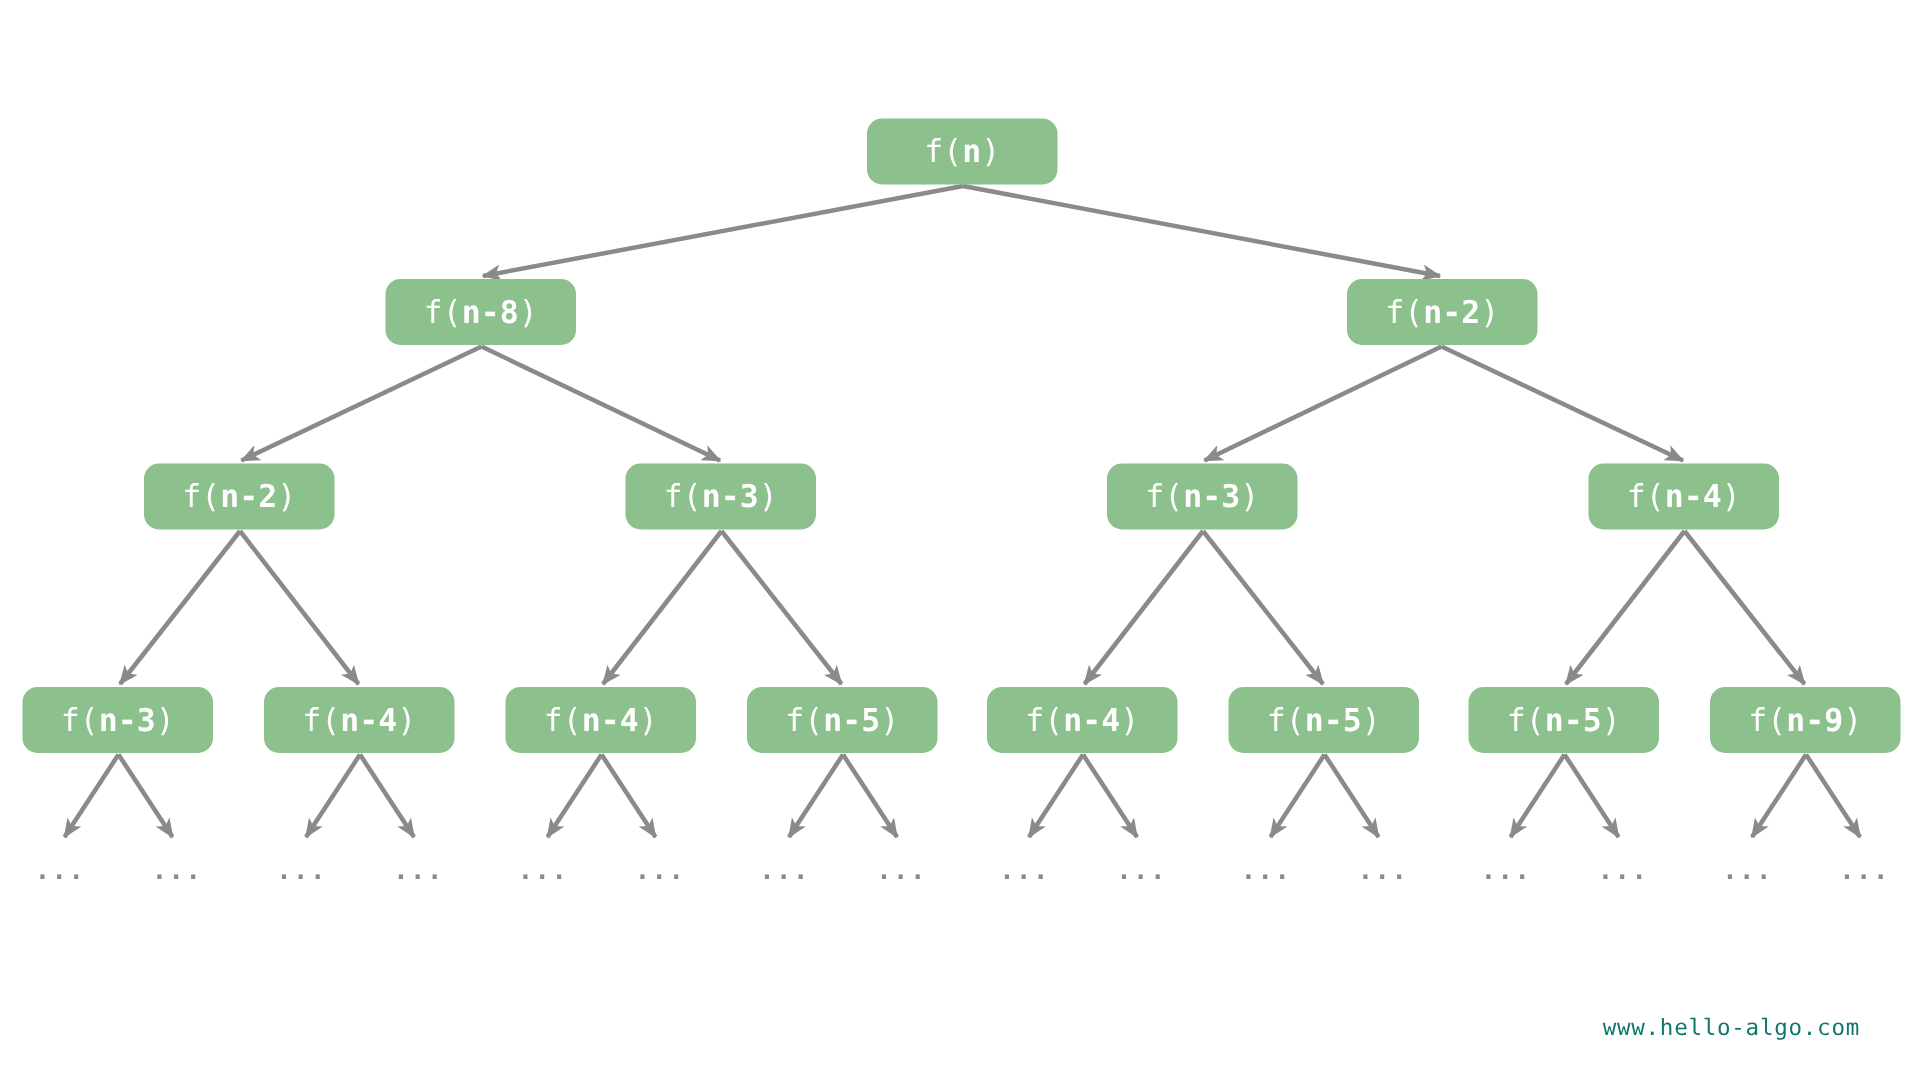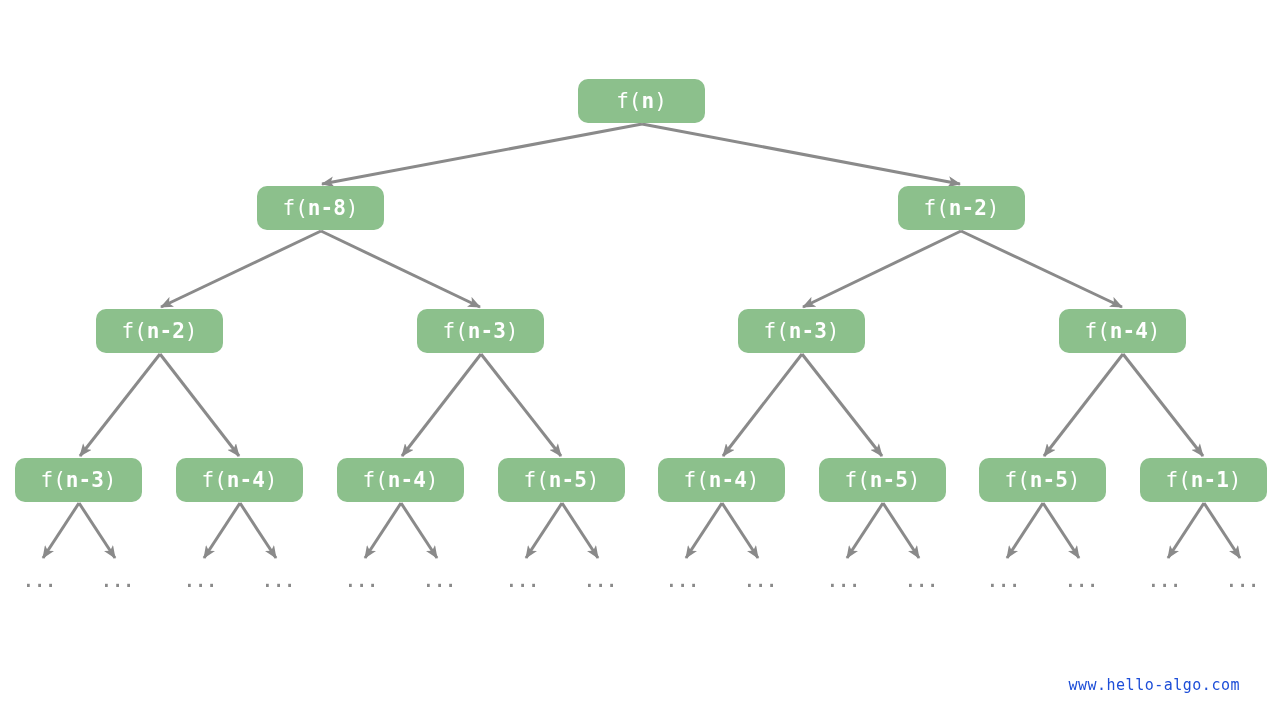--- a/index.html
+++ b/index.html
@@ -6,21 +6,21 @@
   .stage{position:relative;width:1280px;height:720px;background:#ffffff;overflow:hidden;
          font-family:"DejaVu Sans Mono","Liberation Mono",monospace;}
   .edges{position:absolute;left:0;top:0;width:1280px;height:720px;}
   .edge{stroke:#8A8A8A;stroke-width:3;fill:none;}
   .node{position:absolute;width:127px;height:44px;background:#8CC08C;border-radius:10px;
         display:flex;align-items:center;justify-content:center;
         color:#ffffff;font-size:21px;line-height:1;white-space:pre;}
   .node .b{font-weight:bold;}
   .dots{position:absolute;top:571px;transform:translateX(-50%);
         color:#8A8A8A;font-size:17px;font-weight:bold;letter-spacing:1px;white-space:pre;}
-  .watermark{position:absolute;top:676px;right:40px;color:#1d4ed8;font-size:15px;letter-spacing:0.5px;}
+  .watermark{position:absolute;top:676px;right:40px;color:#0f766e;font-size:15px;letter-spacing:0.5px;}
 </style>
 </head>
 <body>
 
 <div class="stage">
 
   <svg class="edges" width="1280" height="720" viewBox="0 0 1280 720" xmlns="http://www.w3.org/2000/svg">
     <defs>
       <marker id="ah" viewBox="0 0 13 11" refX="12" refY="5.5" markerWidth="13" markerHeight="11" markerUnits="userSpaceOnUse" orient="auto">
         <path d="M0,0 L13,5.5 L0,11 L3.2,5.5 Z" fill="#8A8A8A"></path>
@@ -103,21 +103,21 @@
   <div class="node" style="left:658px;top:458px;">
     <span>f(</span><span class="b">n-4</span><span>)</span>
   </div>
   <div class="node" style="left:819px;top:458px;">
     <span>f(</span><span class="b">n-5</span><span>)</span>
   </div>
   <div class="node" style="left:979px;top:458px;">
     <span>f(</span><span class="b">n-5</span><span>)</span>
   </div>
   <div class="node" style="left:1140px;top:458px;">
-    <span>f(</span><span class="b">n-1</span><span>)</span>
+    <span>f(</span><span class="b">n-9</span><span>)</span>
   </div>
 
   <span class="dots" style="left:40px;">...</span>
   <span class="dots" style="left:118px;">...</span>
   <span class="dots" style="left:201px;">...</span>
   <span class="dots" style="left:279px;">...</span>
   <span class="dots" style="left:362px;">...</span>
   <span class="dots" style="left:440px;">...</span>
   <span class="dots" style="left:523px;">...</span>
   <span class="dots" style="left:601px;">...</span>

